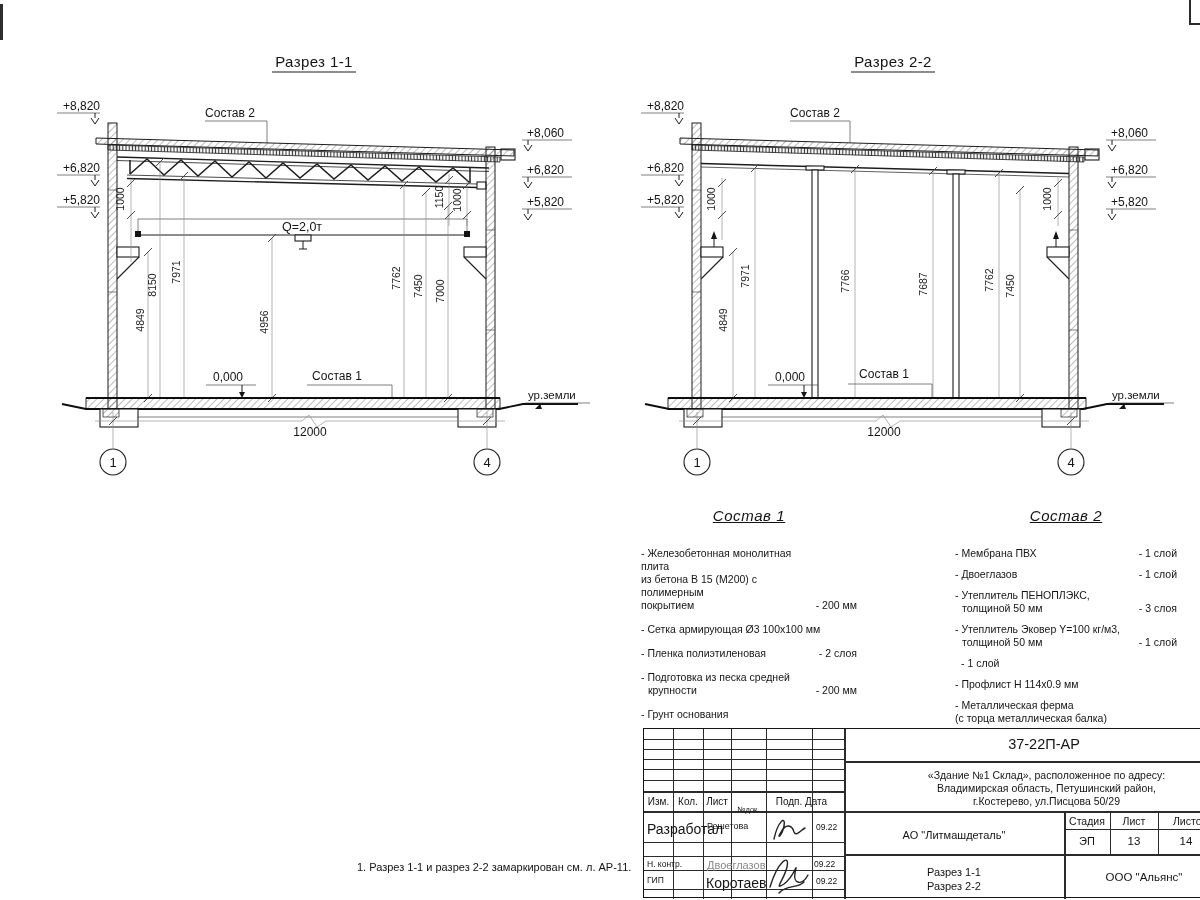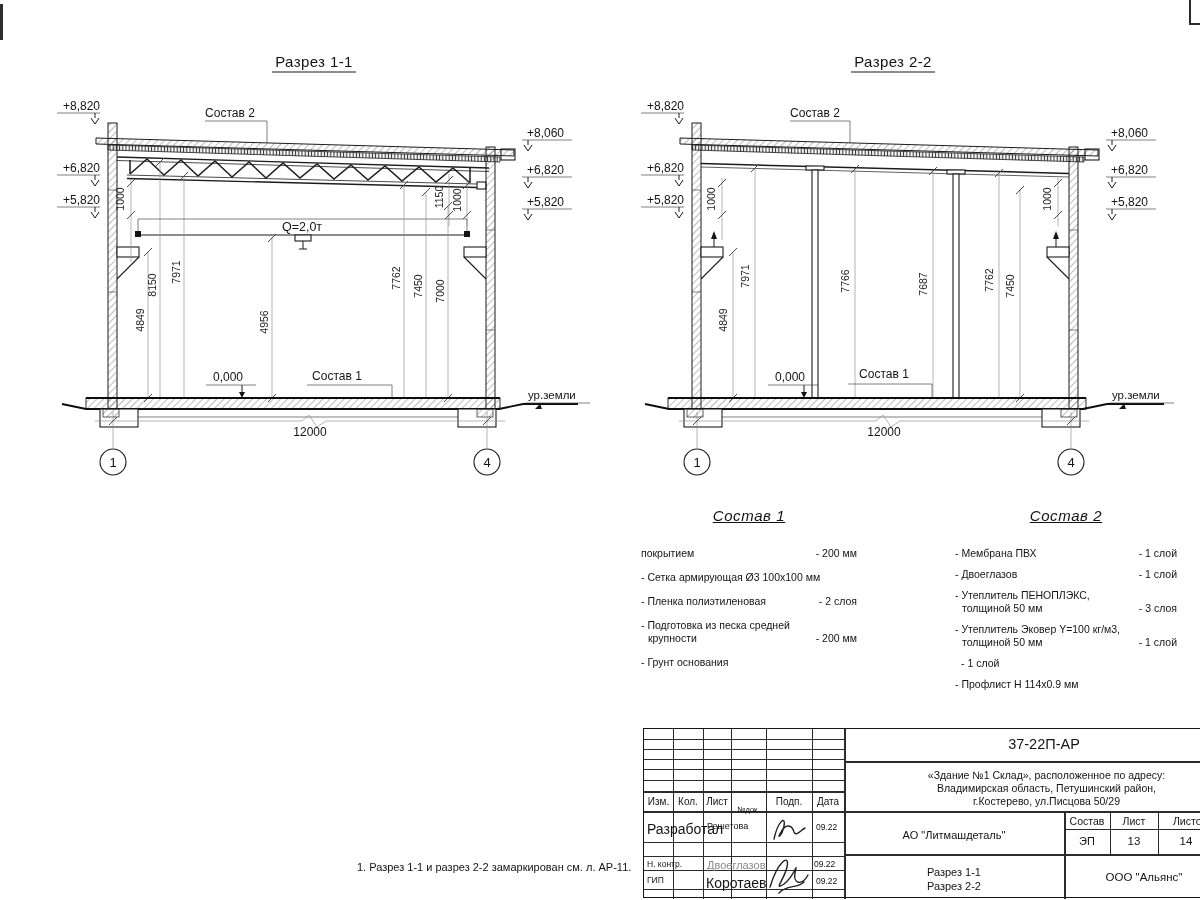--- a/index.html
+++ b/index.html
@@ -369,20 +369,22 @@
       <text class="bt" x="1071" y="466.5" text-anchor="middle">4</text>
     </g>
   </g>
 </svg>
 
 
 <div class="list l1" style="left:641px;top:509px;width:216px">
   <div class="ttl">Состав 1</div>
   <div class="item">
     <div class="nm">
+      <div>- Железобетонная  монолитная плита</div>
+      <div>из бетона В 15 (М200) с полимерным</div>
       <div>покрытием</div>
     </div>
     <div class="vl">- 200 мм</div>
   </div>
   <div class="item">
     <div class="nm">
         <div>- Сетка армирующая Ø3 100х100 мм</div>
       </div>
   </div>
   <div class="item">
@@ -434,20 +436,26 @@
     </div>
     <div class="vl">- 1 слой</div>
   </div>
   <div class="item">
     <div class="vl">- 1 слой</div>
   </div>
   <div class="item">
     <div class="nm">
         <div>- Профлист Н 114х0.9 мм</div>
       </div>
+  </div>
+  <div class="item">
+    <div class="nm">
+      <div>- Металлическая ферма</div>
+      <div>(с торца металлическая балка)</div>
+    </div>
   </div>
 </div>
 
 
 <div class="note">1. Разрез 1-1 и разрез 2-2 замаркирован см. л. АР-11.</div>
 
 
 <div class="stamp">
 
   <div class="vl2" style="left:29px;top:0;height:170px"></div>
@@ -475,21 +483,21 @@
   <div class="hl" style="left:200px;top:32px;width:400px;height:1.6px"></div>
   <div class="hl" style="left:200px;top:82px;width:400px;height:1.6px"></div>
   <div class="hl" style="left:420px;top:100px;width:180px"></div>
   <div class="hl" style="left:200px;top:125px;width:400px;height:1.6px"></div>
 
   <div class="sl csl" style="left:0;width:29px;top:67px;font-size:10px">Изм.</div>
   <div class="sl csl" style="left:29px;width:30px;top:67px;font-size:10px">Кол.</div>
   <div class="sl csl" style="left:59px;width:28px;top:67px;font-size:10px">Лист</div>
   <div class="sl csl" style="left:87px;width:35px;top:76px;font-size:7.5px">№док.</div>
   <div class="sl csl" style="left:122px;width:46px;top:67px;font-size:10px">Подп.</div>
-  <div class="sl csl" style="left:168px;width:32px;top:67px;font-size:10px">Дата</div>
+  <div class="sl csl" style="left:156px;width:32px;top:67px;font-size:10px">Дата</div>
 
   <div class="sl" style="left:3px;top:92px;font-size:14px">Разработал</div>
   <div class="sl" style="left:63px;top:92px;font-size:9px">Решетова</div>
   <div class="sl" style="left:172px;top:93px;font-size:8.5px">09.22</div>
   <div class="sl" style="left:3px;top:130px;font-size:8.5px">Н. контр.</div>
   <div class="sl gray" style="left:63px;top:130px;font-size:11px">Двоеглазов</div>
   <div class="sl" style="left:170px;top:130px;font-size:8.5px">09.22</div>
   <div class="sl" style="left:3px;top:146px;font-size:8.5px">ГИП</div>
   <div class="sl" style="left:62px;top:146px;font-size:14px">Коротаев</div>
   <div class="sl" style="left:172px;top:147px;font-size:8.5px">09.22</div>
@@ -499,21 +507,21 @@
     <path d="M4,74 C12,48 24,40 21,54 C18,67 7,78 18,71 C29,63 32,46 29,60 C27,71 36,73 42,62 M13,80 C21,71 31,76 38,69" stroke="#222" stroke-width="1.4" fill="none" stroke-linecap="round"></path>
   </svg>
 
   <div class="sl csl" style="left:200px;width:400px;top:7px;font-size:14.5px">37-22П-АР</div>
   <div class="sl csl" style="left:205px;width:395px;top:40px;font-size:10.5px;line-height:13px;white-space:normal">
     <div>«Здание №1 Склад», расположенное по адресу:</div>
     <div>Владимирская область, Петушинский район,</div>
     <div>г.Костерево, ул.Писцова 50/29</div>
   </div>
   <div class="sl csl" style="left:200px;width:220px;top:100px;font-size:11px">АО "Литмашдеталь"</div>
-  <div class="sl csl" style="left:420px;width:46px;top:86px;font-size:10.5px">Состав</div>
+  <div class="sl csl" style="left:420px;width:46px;top:86px;font-size:10.5px">Стадия</div>
   <div class="sl csl" style="left:466px;width:48px;top:86px;font-size:10.5px">Лист</div>
   <div class="sl csl" style="left:514px;width:64px;top:86px;font-size:10.5px">Листов</div>
   <div class="sl csl" style="left:420px;width:46px;top:106px;font-size:11px">ЭП</div>
   <div class="sl csl" style="left:466px;width:48px;top:106px;font-size:11.5px">13</div>
   <div class="sl csl" style="left:514px;width:56px;top:106px;font-size:11.5px">14</div>
   <div class="sl csl" style="left:200px;width:220px;top:137px;font-size:11px;line-height:13.5px;white-space:normal">
     <div>Разрез 1-1</div>
     <div>Разрез 2-2</div>
   </div>
   <div class="sl csl" style="left:420px;width:160px;top:142px;font-size:11.5px">ООО "Альянс"</div>

